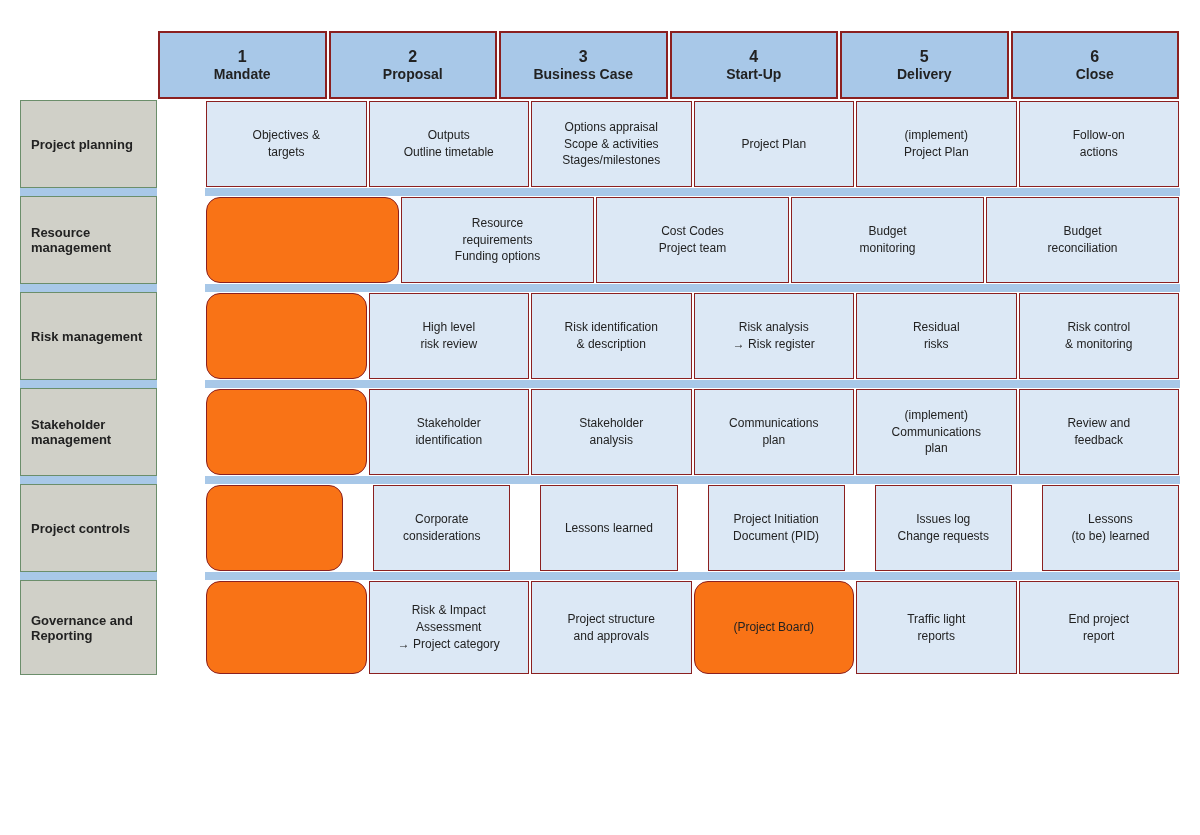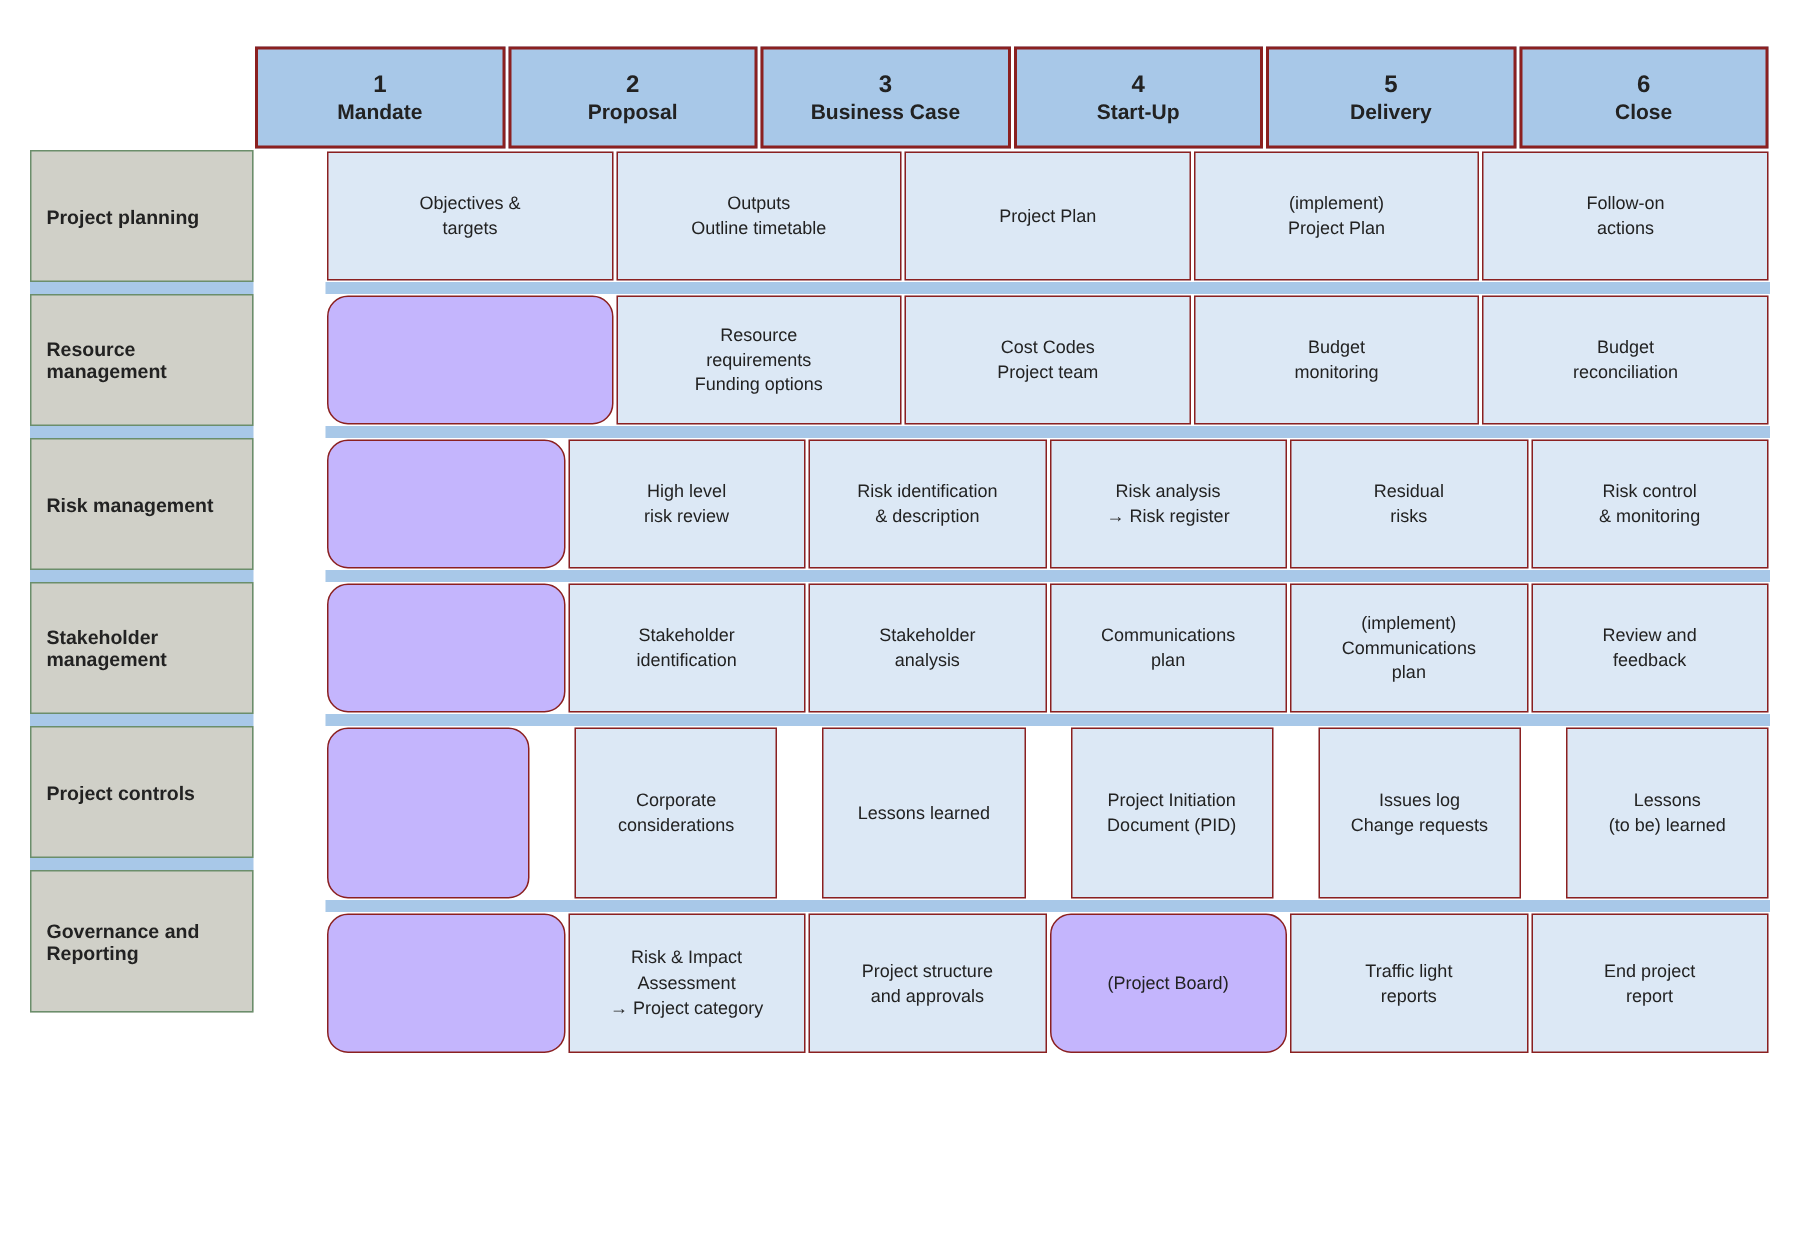--- a/index.html
+++ b/index.html
@@ -21,21 +21,21 @@
       font-size: 18px;
       font-weight: bold;
       margin-bottom: 10px;
     }
     .grid-wrapper {
       display: flex;
       width: 100%;
     }
     
     .col-processes {
-      width: 149px;
+      width: 137px;
       flex-shrink: 0;
     }
     .processes-header {
       height: 70px;
       display: flex;
       align-items: flex-end;
       padding-bottom: 6px;
       color: #888;
       font-size: 14px;
       font-weight: bold;
@@ -96,27 +96,27 @@
       align-items: center;
       justify-content: center;
       text-align: center;
       padding: 6px 4px;
       font-size: 12px;
       color: #222;
       line-height: 1.4;
       margin: 1px;
     }
     .cell-blue-light { background: #dce8f5; }
-    .cell-gray { background: #c4b5fd; border-radius: 14px; }
+    .cell-gray { background: #f97316; border-radius: 14px; }
     
     .row-h1 { height: 88px; }
     .row-h2 { height: 88px; }
     .row-h3 { height: 88px; }
     .row-h4 { height: 88px; }
-    .row-h5 { height: 116px; gap: 28px; }
+    .row-h5 { height: 88px; gap: 28px; }
     .row-h6 { height: 95px; }
     
     .row-separator {
       height: 8px;
       background: #a8c8e8;
       width: 100%;
     }
     
     .proc-h1 { height: 88px; }
     .proc-h2 { height: 88px; }
@@ -176,20 +176,21 @@
           </div>
           <div class="stage-header">
             <span class="stage-num">6</span>
             <span class="stage-name">Close</span>
           </div>
         </div>
       <div class="data-rows" id="data-rows">
           <div class="row-group row-h1">
             <div class="data-cell cell-blue-light">Objectives &amp;<br>targets</div>
             <div class="data-cell cell-blue-light">Outputs<br>Outline timetable</div>
+            <div class="data-cell cell-blue-light">Options appraisal<br>Scope &amp; activities<br>Stages/milestones</div>
             <div class="data-cell cell-blue-light">Project Plan</div>
             <div class="data-cell cell-blue-light">(implement)<br>Project Plan</div>
             <div class="data-cell cell-blue-light">Follow-on<br>actions</div>
           </div>
           <div class="row-separator"></div>
           <div class="row-group row-h2">
             <div class="data-cell cell-gray"></div>
             <div class="data-cell cell-blue-light">Resource<br>requirements<br>Funding options</div>
             <div class="data-cell cell-blue-light">Cost Codes<br>Project team</div>
             <div class="data-cell cell-blue-light">Budget<br>monitoring</div>

